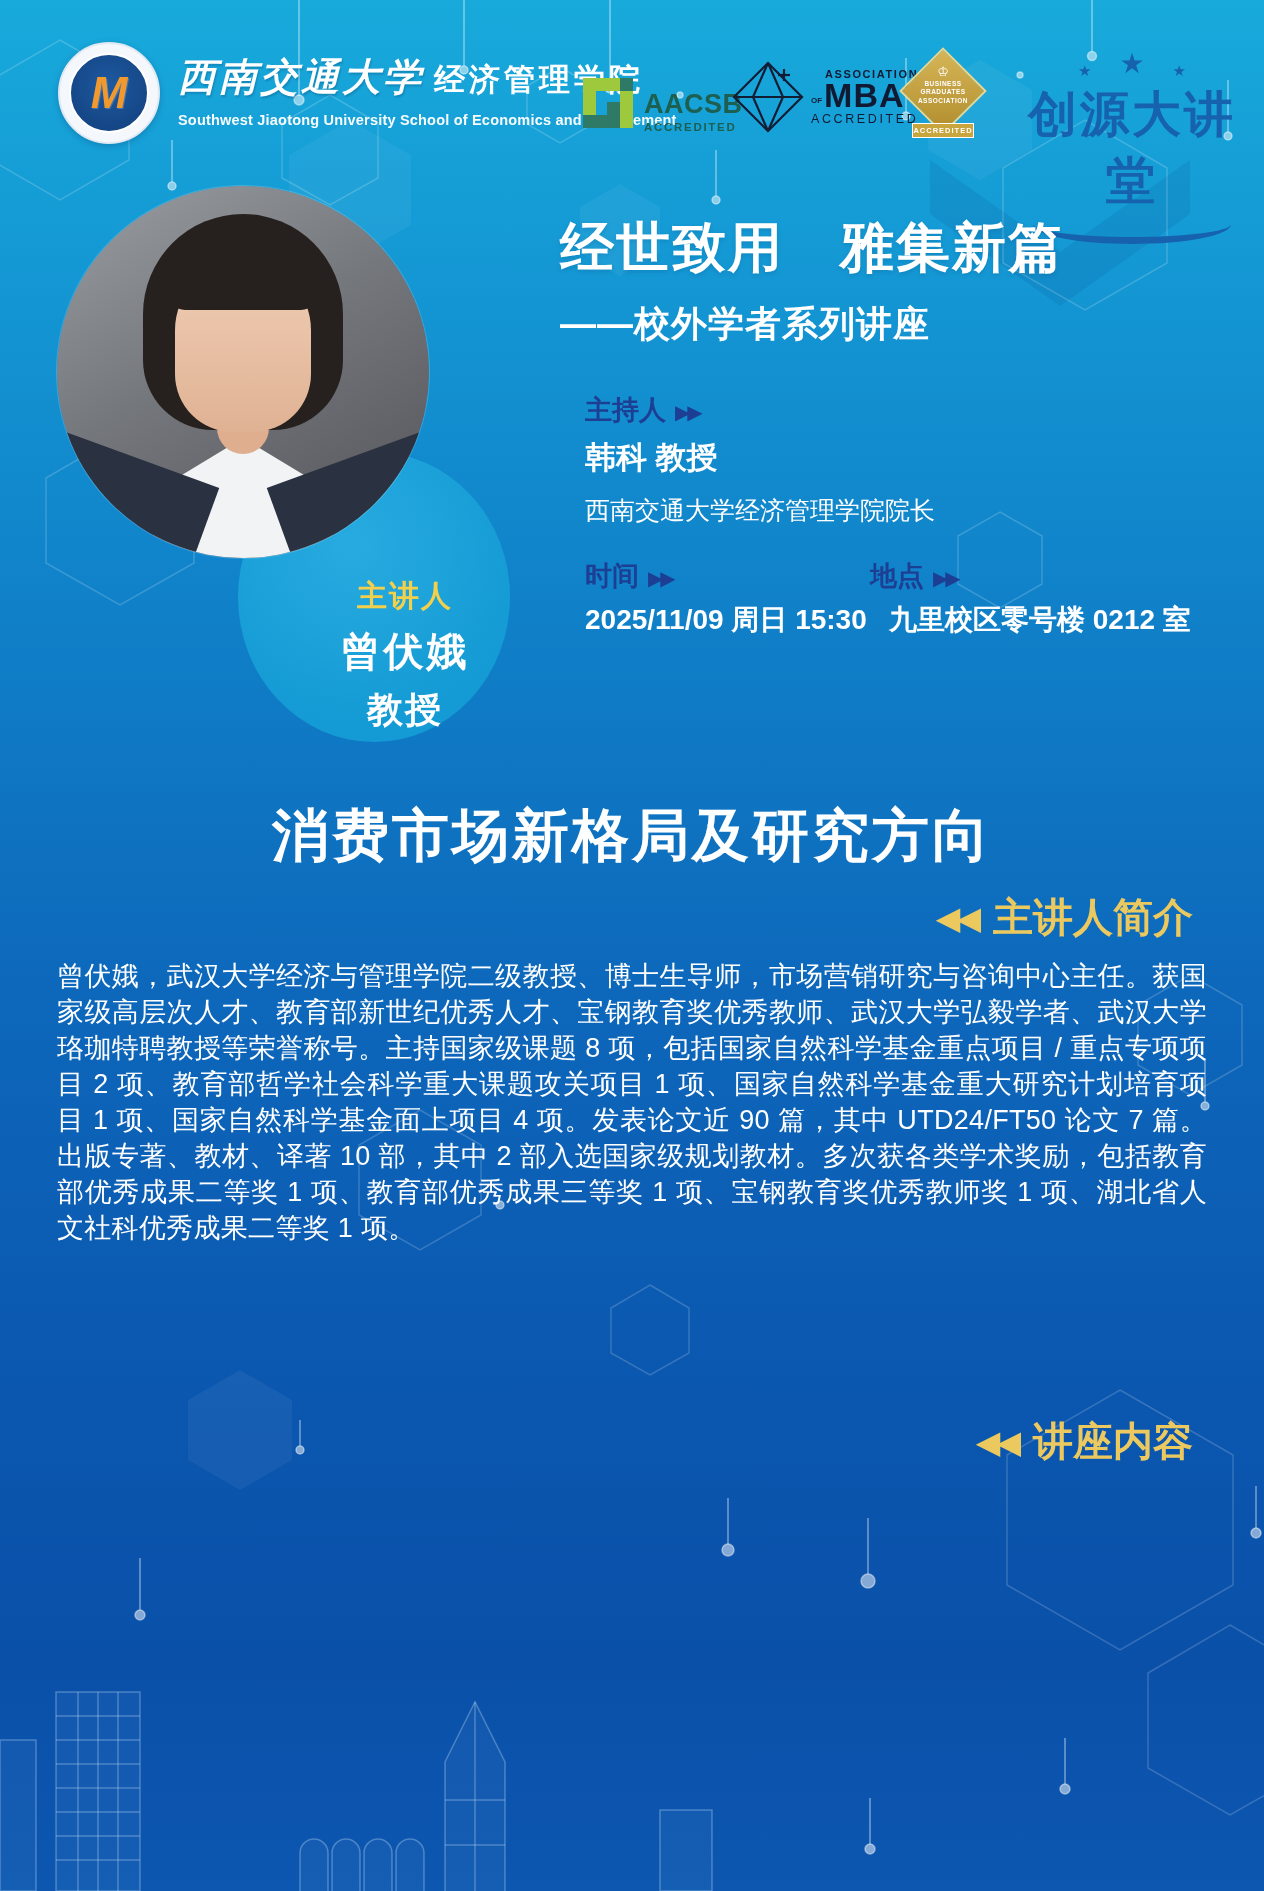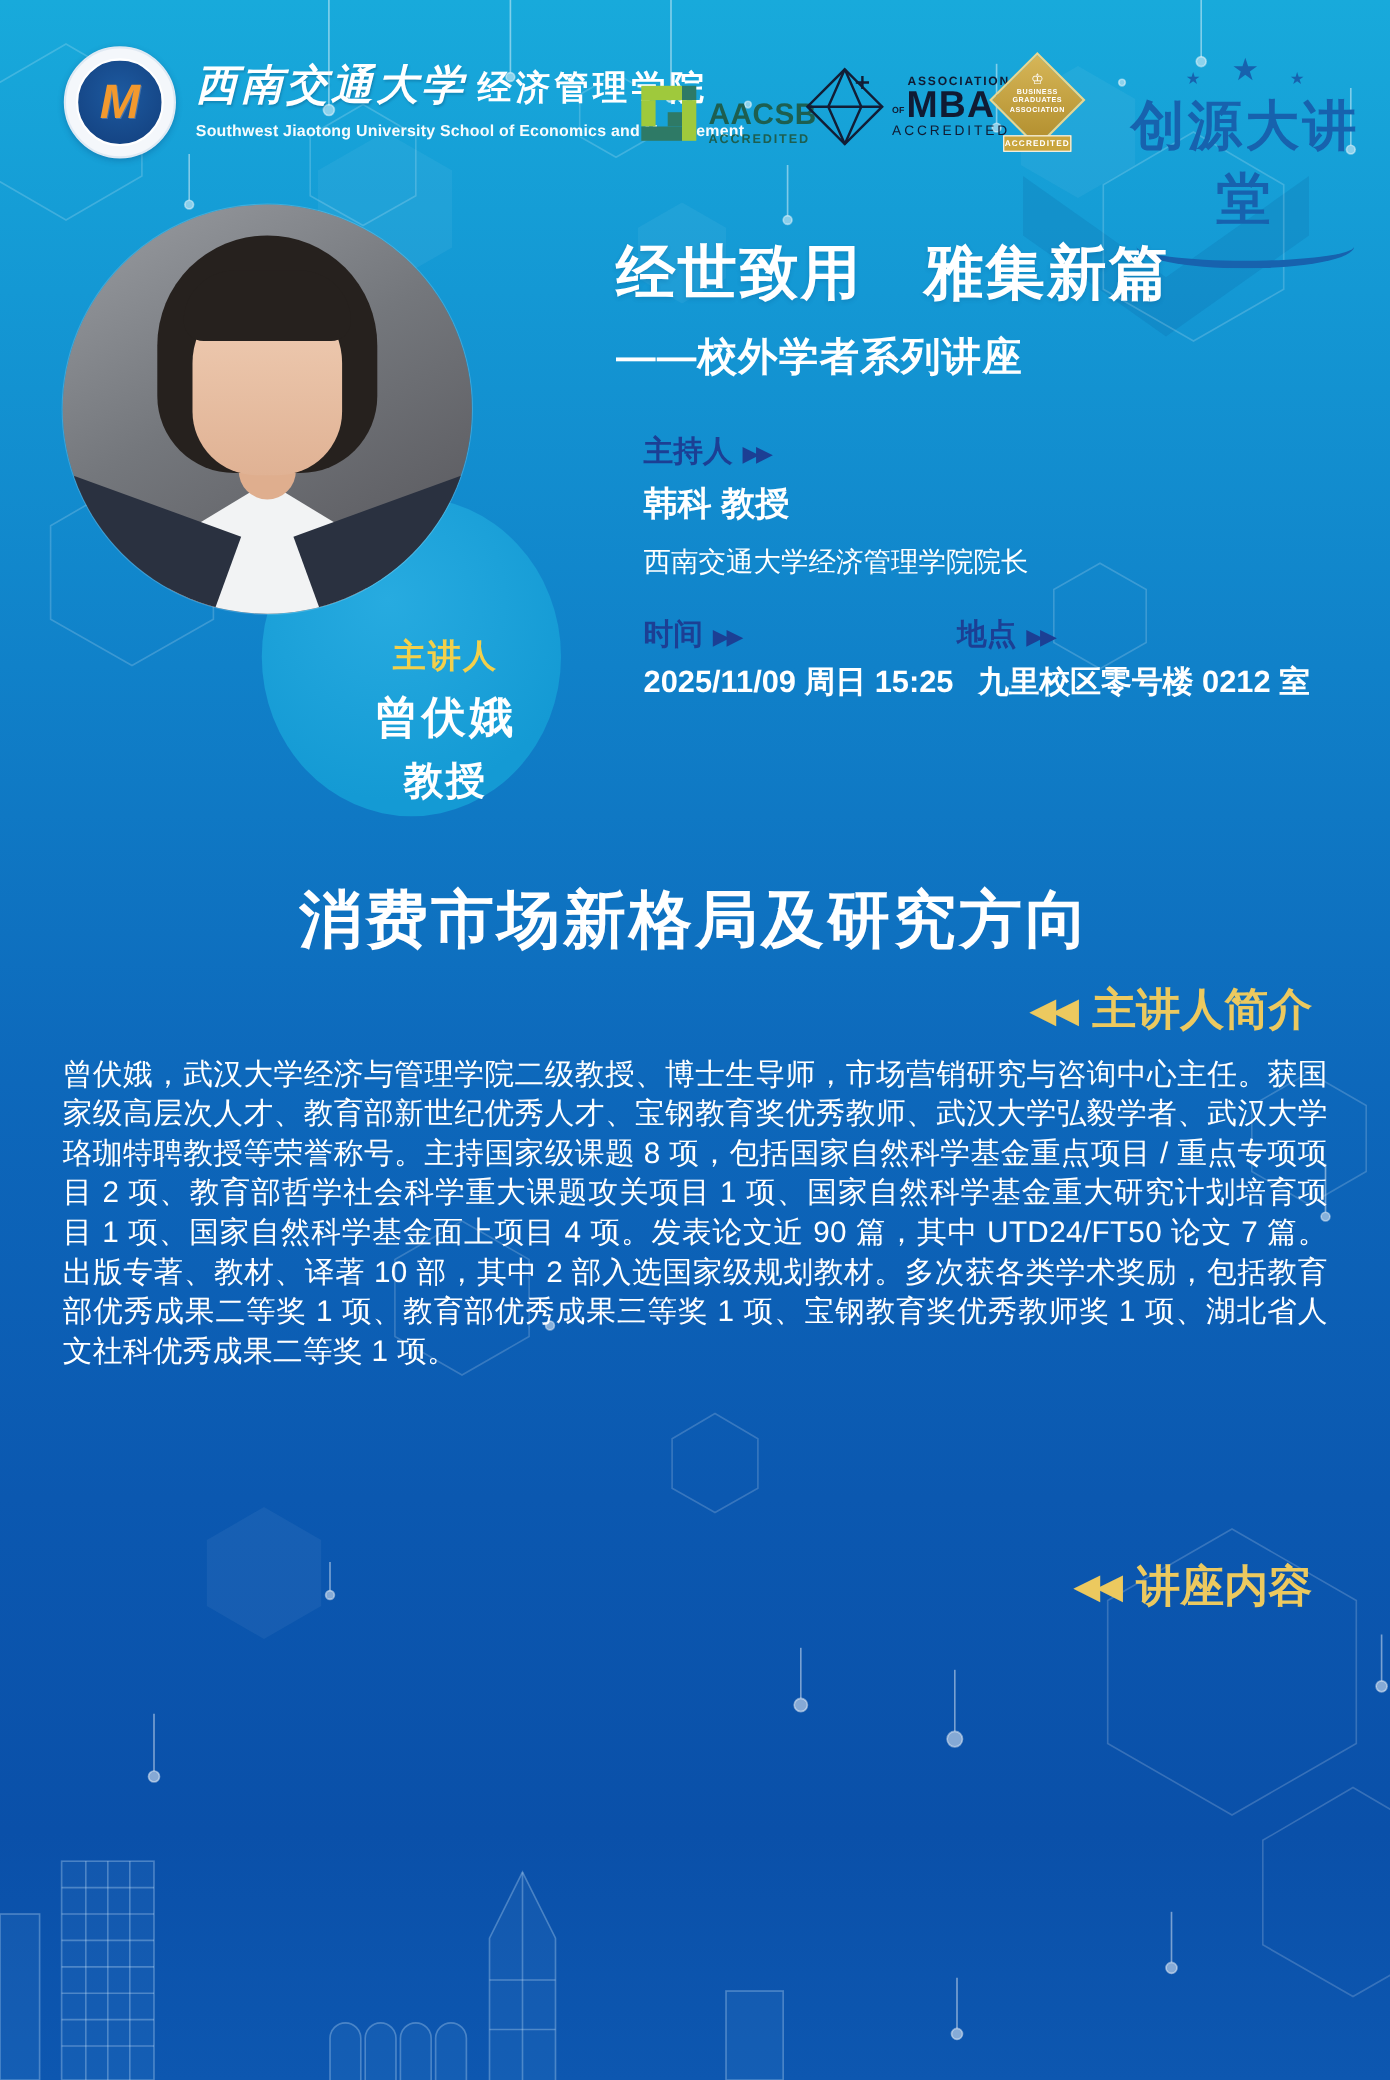--- a/index.html
+++ b/index.html
@@ -278,21 +278,21 @@
   </div>
   <div class="host-name">韩科 教授</div>
   <div class="host-pos">西南交通大学经济管理学院院长</div>
 
   <div class="meta-label time-label">
     <span>时间</span><span class="arrows-r">▶▶</span>
   </div>
   <div class="meta-label loc-label">
     <span>地点</span><span class="arrows-r">▶▶</span>
   </div>
-  <div class="time-value">2025/11/09 周日 15:25</div>
+  <div class="time-value">2025/11/09 周日 15:30</div>
   <div class="loc-value">九里校区零号楼 0212 室</div>
 
   <div class="lecture-title">消费市场新格局及研究方向</div>
 
   <div class="section-header bio-header">
     <span class="arrows-l">◀◀</span><span>主讲人简介</span>
   </div>
   <div class="para bio-para">曾伏娥，武汉大学经济与管理学院二级教授、博士生导师，市场营销研究与咨询中心主任。获国家级高层次人才、教育部新世纪优秀人才、宝钢教育奖优秀教师、武汉大学弘毅学者、武汉大学珞珈特聘教授等荣誉称号。主持国家级课题 8 项，包括国家自然科学基金重点项目 / 重点专项项目 2 项、教育部哲学社会科学重大课题攻关项目 1 项、国家自然科学基金重大研究计划培育项目 1 项、国家自然科学基金面上项目 4 项。发表论文近 90 篇，其中 UTD24/FT50 论文 7 篇。出版专著、教材、译著 10 部，其中 2 部入选国家级规划教材。多次获各类学术奖励，包括教育部优秀成果二等奖 1 项、教育部优秀成果三等奖 1 项、宝钢教育奖优秀教师奖 1 项、湖北省人文社科优秀成果二等奖 1 项。</div>
 
   <div class="section-header content-header">

